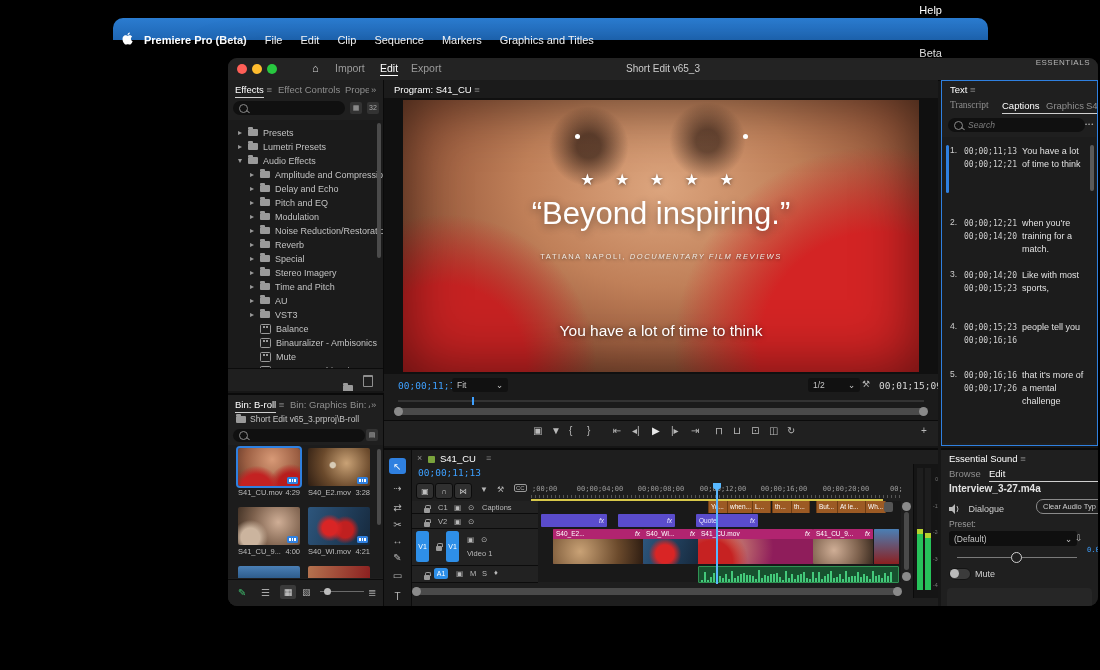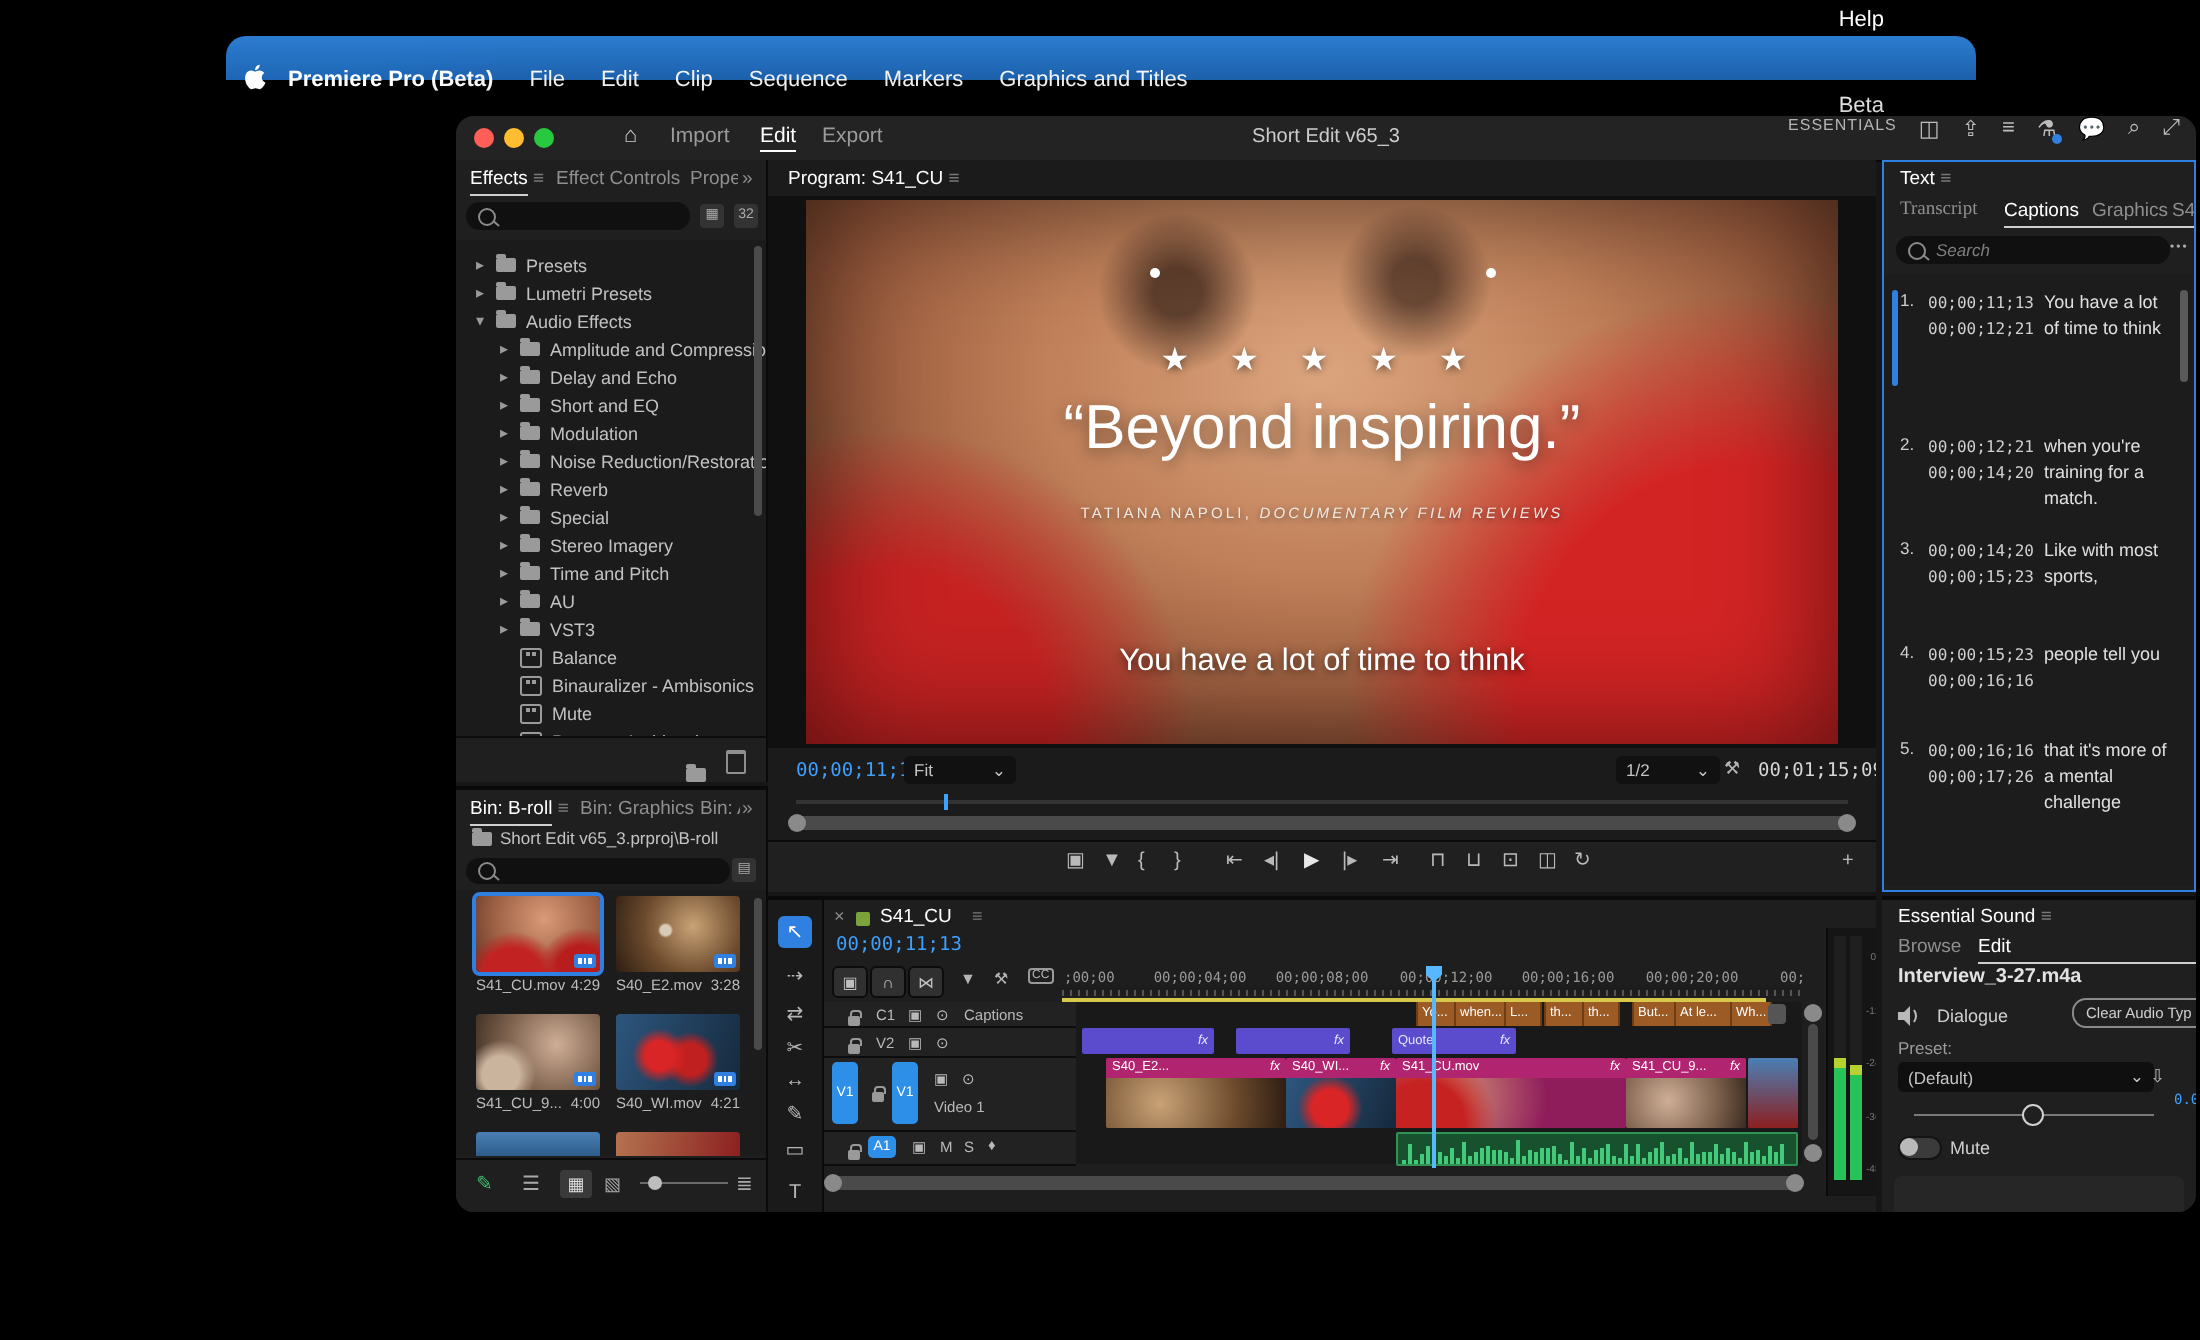--- a/index.html
+++ b/index.html
@@ -26,21 +26,21 @@
   .icon-cc::after{content:"";position:absolute;left:2px;top:2px;width:3px;height:3px;background:#fff;border-radius:50%;box-shadow:5px 0 0 #fff;}
   
   #window{position:absolute;left:115px;top:40px;width:870px;height:548px;background:#161616;
      border-radius:9px;overflow:hidden;box-shadow:0 18px 50px rgba(0,0,0,.8);}
   .titlebar{position:absolute;left:0;top:0;width:100%;height:22px;background:#232323;border-bottom:1px solid #0a0a0a;}
   .light{position:absolute;top:6px;width:10px;height:10px;border-radius:50%;}
   .tb-home{position:absolute;left:84px;top:4px;font-size:11px;color:#cfcfcf;}
   .tb-nav{position:absolute;top:4px;font-size:10.5px;color:#9b9b9b;}
   .tb-nav.active{color:#fff;border-bottom:1.5px solid #fff;padding-bottom:1px;}
   .tb-title{position:absolute;left:50%;transform:translateX(-50%);top:5px;font-size:10px;color:#cccccc;}
-  .tb-right{position:absolute;right:8px;top:0;height:22px;display:flex;align-items:flex-start;gap:11px;color:#bdbdbd;}
+  .tb-right{position:absolute;right:8px;top:0;height:22px;display:flex;align-items:center;gap:11px;color:#bdbdbd;flex-direction:column;}
   .tb-right .g{font-size:11px;}
   .ws{font-size:8px;letter-spacing:.5px;color:#b5b5b5;}
   .beaker{position:relative;}
   .beaker::after{content:"";position:absolute;right:-3px;bottom:-1px;width:5px;height:5px;background:#2f80e0;border-radius:50%;}
   
   .panel{position:absolute;background:#1f1f1f;overflow:hidden;}
   .ptabs{font-size:9.5px;color:#8f8f8f;}
   .ptab-active{color:#fff;}
   .underline{position:relative;}
   .underline::after{content:"";position:absolute;left:0;right:0;bottom:-3px;height:1.5px;background:#d0d0d0;}
@@ -185,21 +185,21 @@
             <span class="tlabel">Amplitude and Compression</span>
           </div>
         <div class="trow" style="top:62px;padding-left:22px;">
             <span class="chev">▸</span>
             <span class="icon-folder"></span>
             <span class="tlabel">Delay and Echo</span>
           </div>
         <div class="trow" style="top:76px;padding-left:22px;">
             <span class="chev">▸</span>
             <span class="icon-folder"></span>
-            <span class="tlabel">Short and EQ</span>
+            <span class="tlabel">Pitch and EQ</span>
           </div>
         <div class="trow" style="top:90px;padding-left:22px;">
             <span class="chev">▸</span>
             <span class="icon-folder"></span>
             <span class="tlabel">Modulation</span>
           </div>
         <div class="trow" style="top:104px;padding-left:22px;">
             <span class="chev">▸</span>
             <span class="icon-folder"></span>
             <span class="tlabel">Noise Reduction/Restoration</span>

